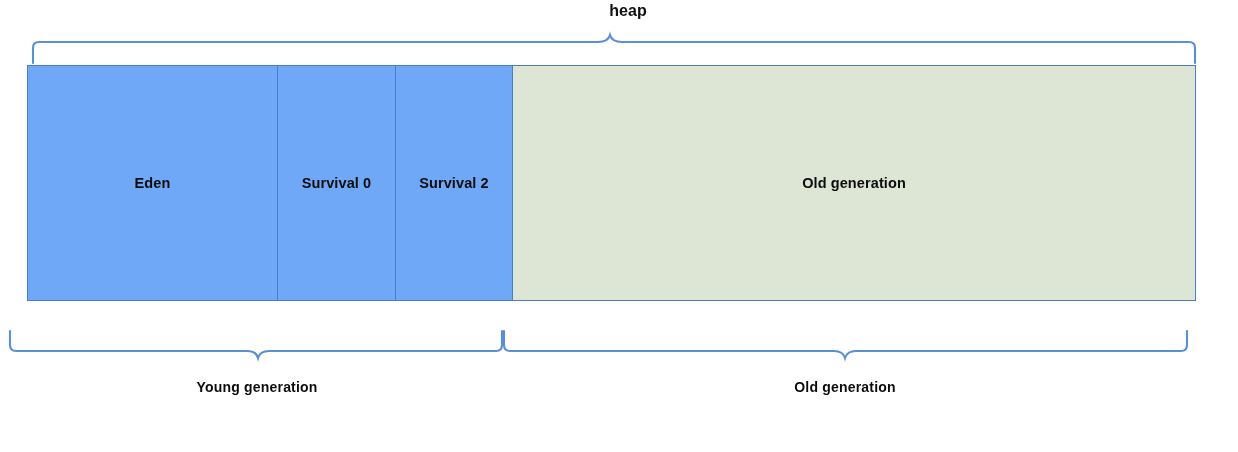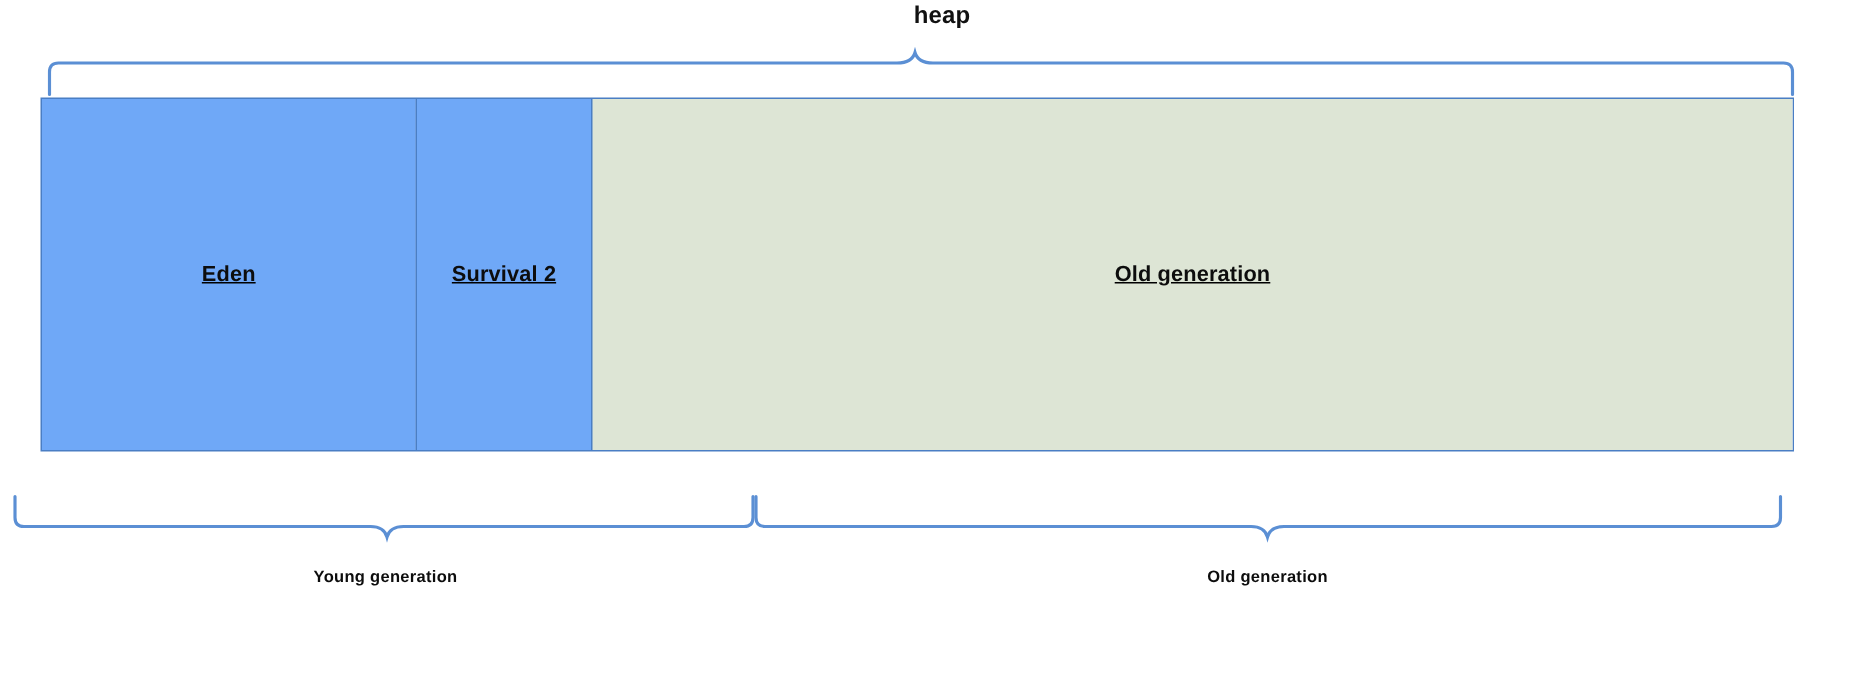--- a/index.html
+++ b/index.html
@@ -58,21 +58,20 @@
   .heap-bar {
     position: absolute;
     left: 27px;
     top: 65px;
     width: 1169px;
     height: 236px;
     box-sizing: border-box;
     display: flex;
     border: 1px solid #4a7ec4;
     background: #ffffff;
-    text-decoration: underline;
   }
   .region {
     position: relative;
     box-sizing: border-box;
     display: flex;
     align-items: center;
     justify-content: center;
     height: 100%;
     font-size: 14.5px;
     font-weight: bold;
@@ -86,21 +85,21 @@
   .region-eden     { width: 249px; background: #6fa8f7; }
   .region-surv0    { width: 118px; background: #6fa8f7; }
   .region-surv1    { width: 117px; background: #6fa8f7; }
   .region-old      { flex: 1 1 auto;  background: #dde5d5; }
 
   
   .gen-label {
     position: absolute;
     top: 379px;
     transform: translateX(-50%);
-    font-size: 11px;
+    font-size: 14px;
     font-weight: bold;
     color: #0d0d0d;
     white-space: nowrap;
     letter-spacing: 0.2px;
   }
   .gen-label-young { left: 257px; }
   .gen-label-old   { left: 845px; }
 </style>
 </head>
 <body>
@@ -117,20 +116,23 @@
 
     <path d="M 10 331 L 10 345 Q 10 351 16 351 L 247 351 Q 256 351 258 358 Q 260 351 269 351 L 496 351 Q 502 351 502 345 L 502 331" fill="none" stroke="#5b8fd4" stroke-width="2.1" stroke-linecap="round"></path>
 
     <path d="M 504 331 L 504 345 Q 504 351 510 351 L 834 351 Q 843 351 845 358 Q 847 351 856 351 L 1181 351 Q 1187 351 1187 345 L 1187 331" fill="none" stroke="#5b8fd4" stroke-width="2.1" stroke-linecap="round"></path>
   </svg>
 
   <div class="heap-bar">
     <div class="region region-eden">
       <span>Eden</span>
     </div>
+    <div class="region region-surv0">
+      <span>Survival 0</span>
+    </div>
     <div class="region region-surv1">
       <span>Survival 2</span>
     </div>
     <div class="region region-old">
       <span>Old generation</span>
     </div>
   </div>
 
   <div class="gen-label gen-label-young">Young generation</div>
   <div class="gen-label gen-label-old">Old generation</div>

